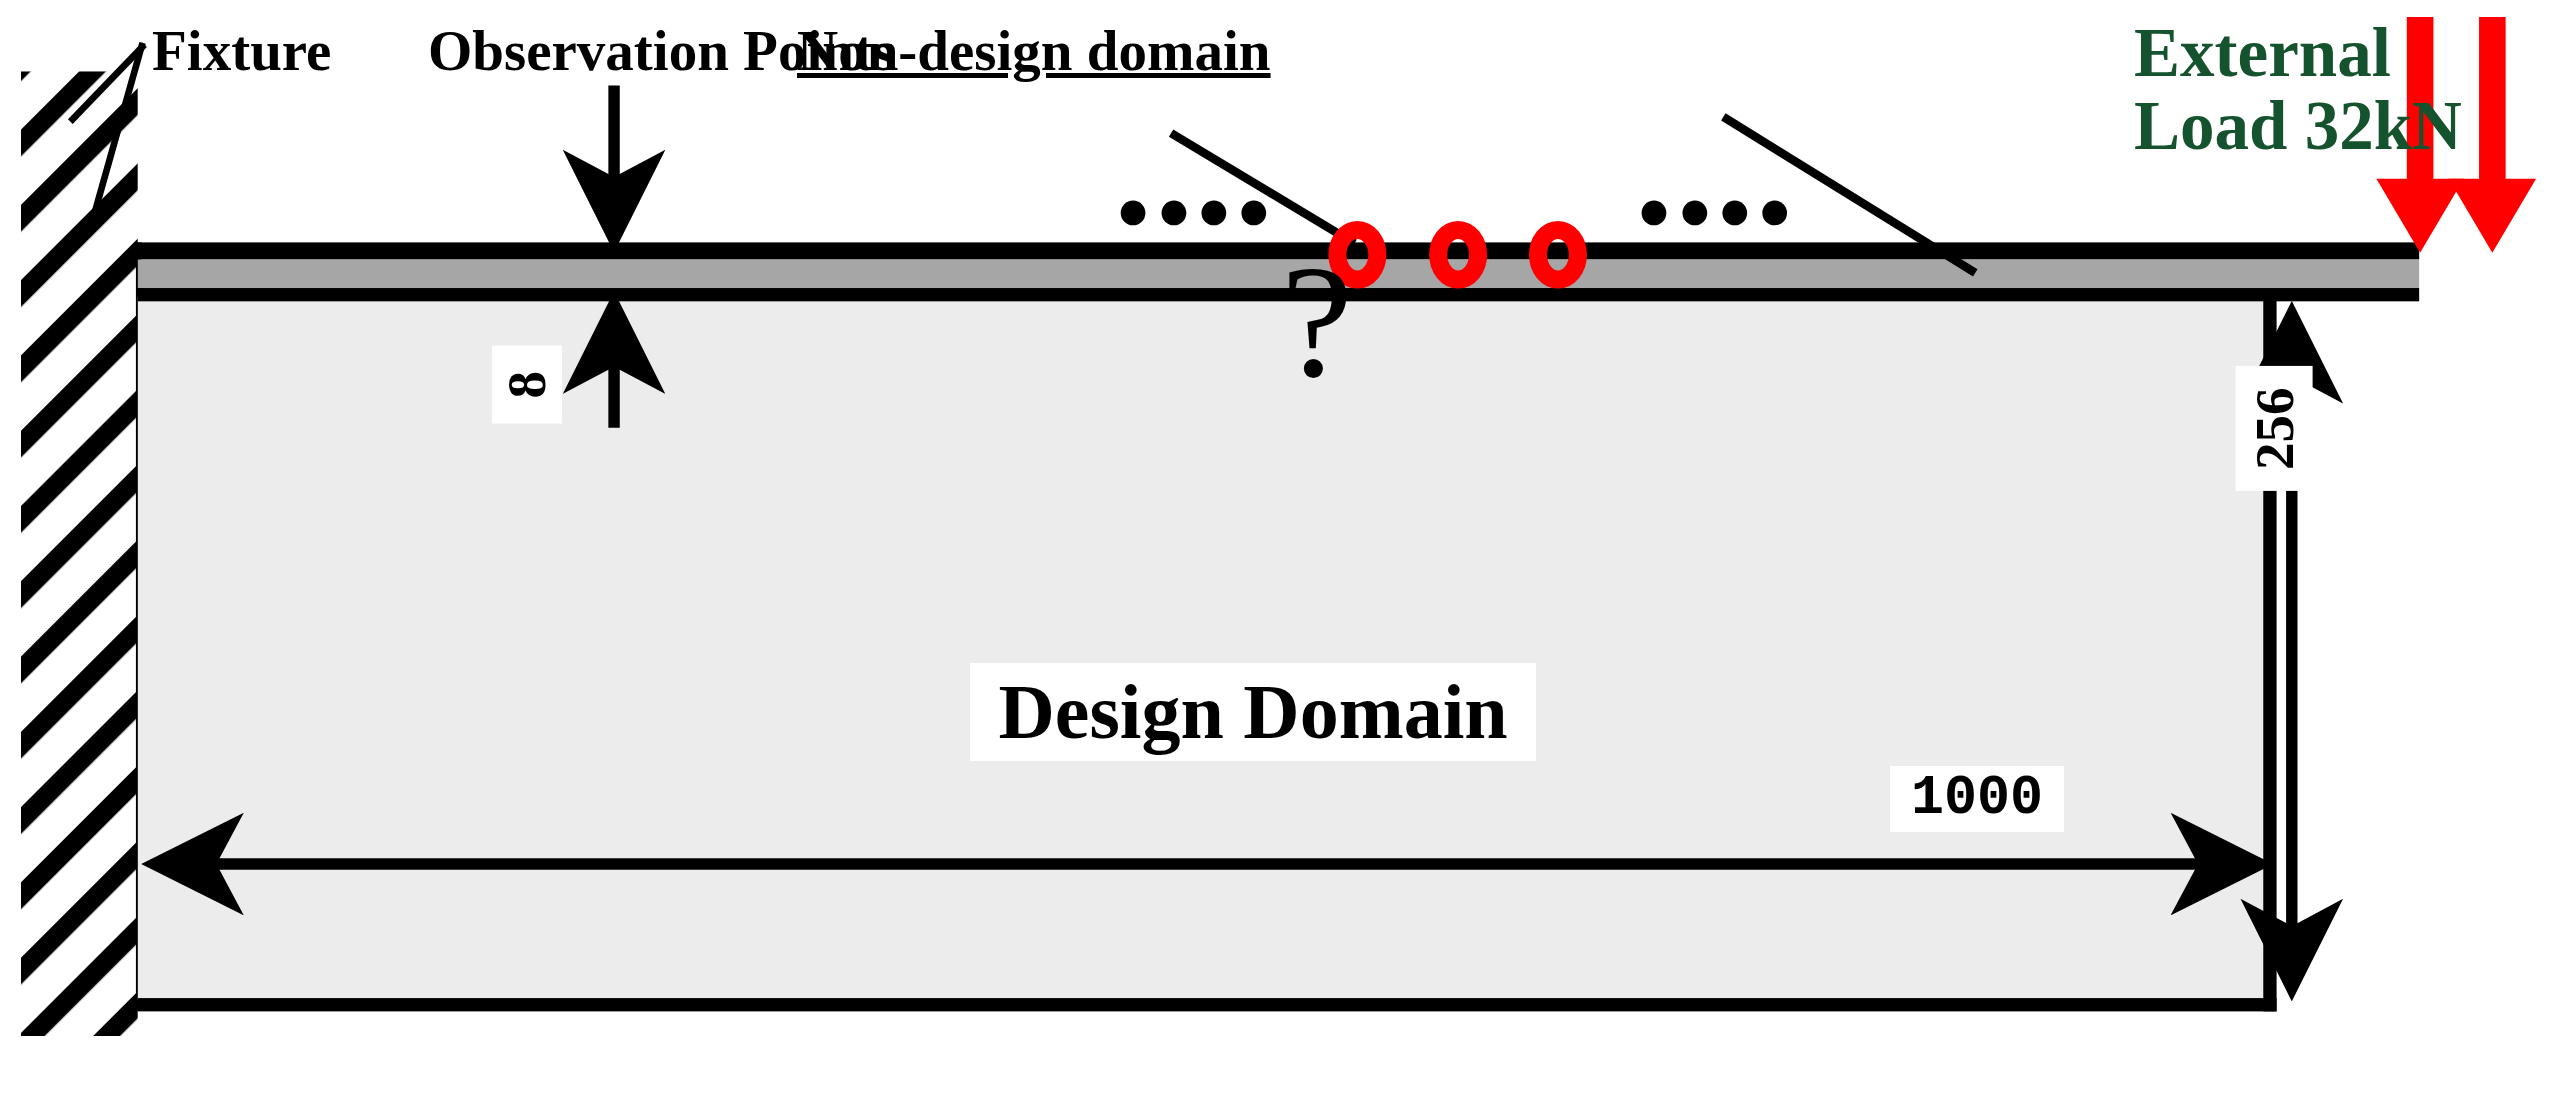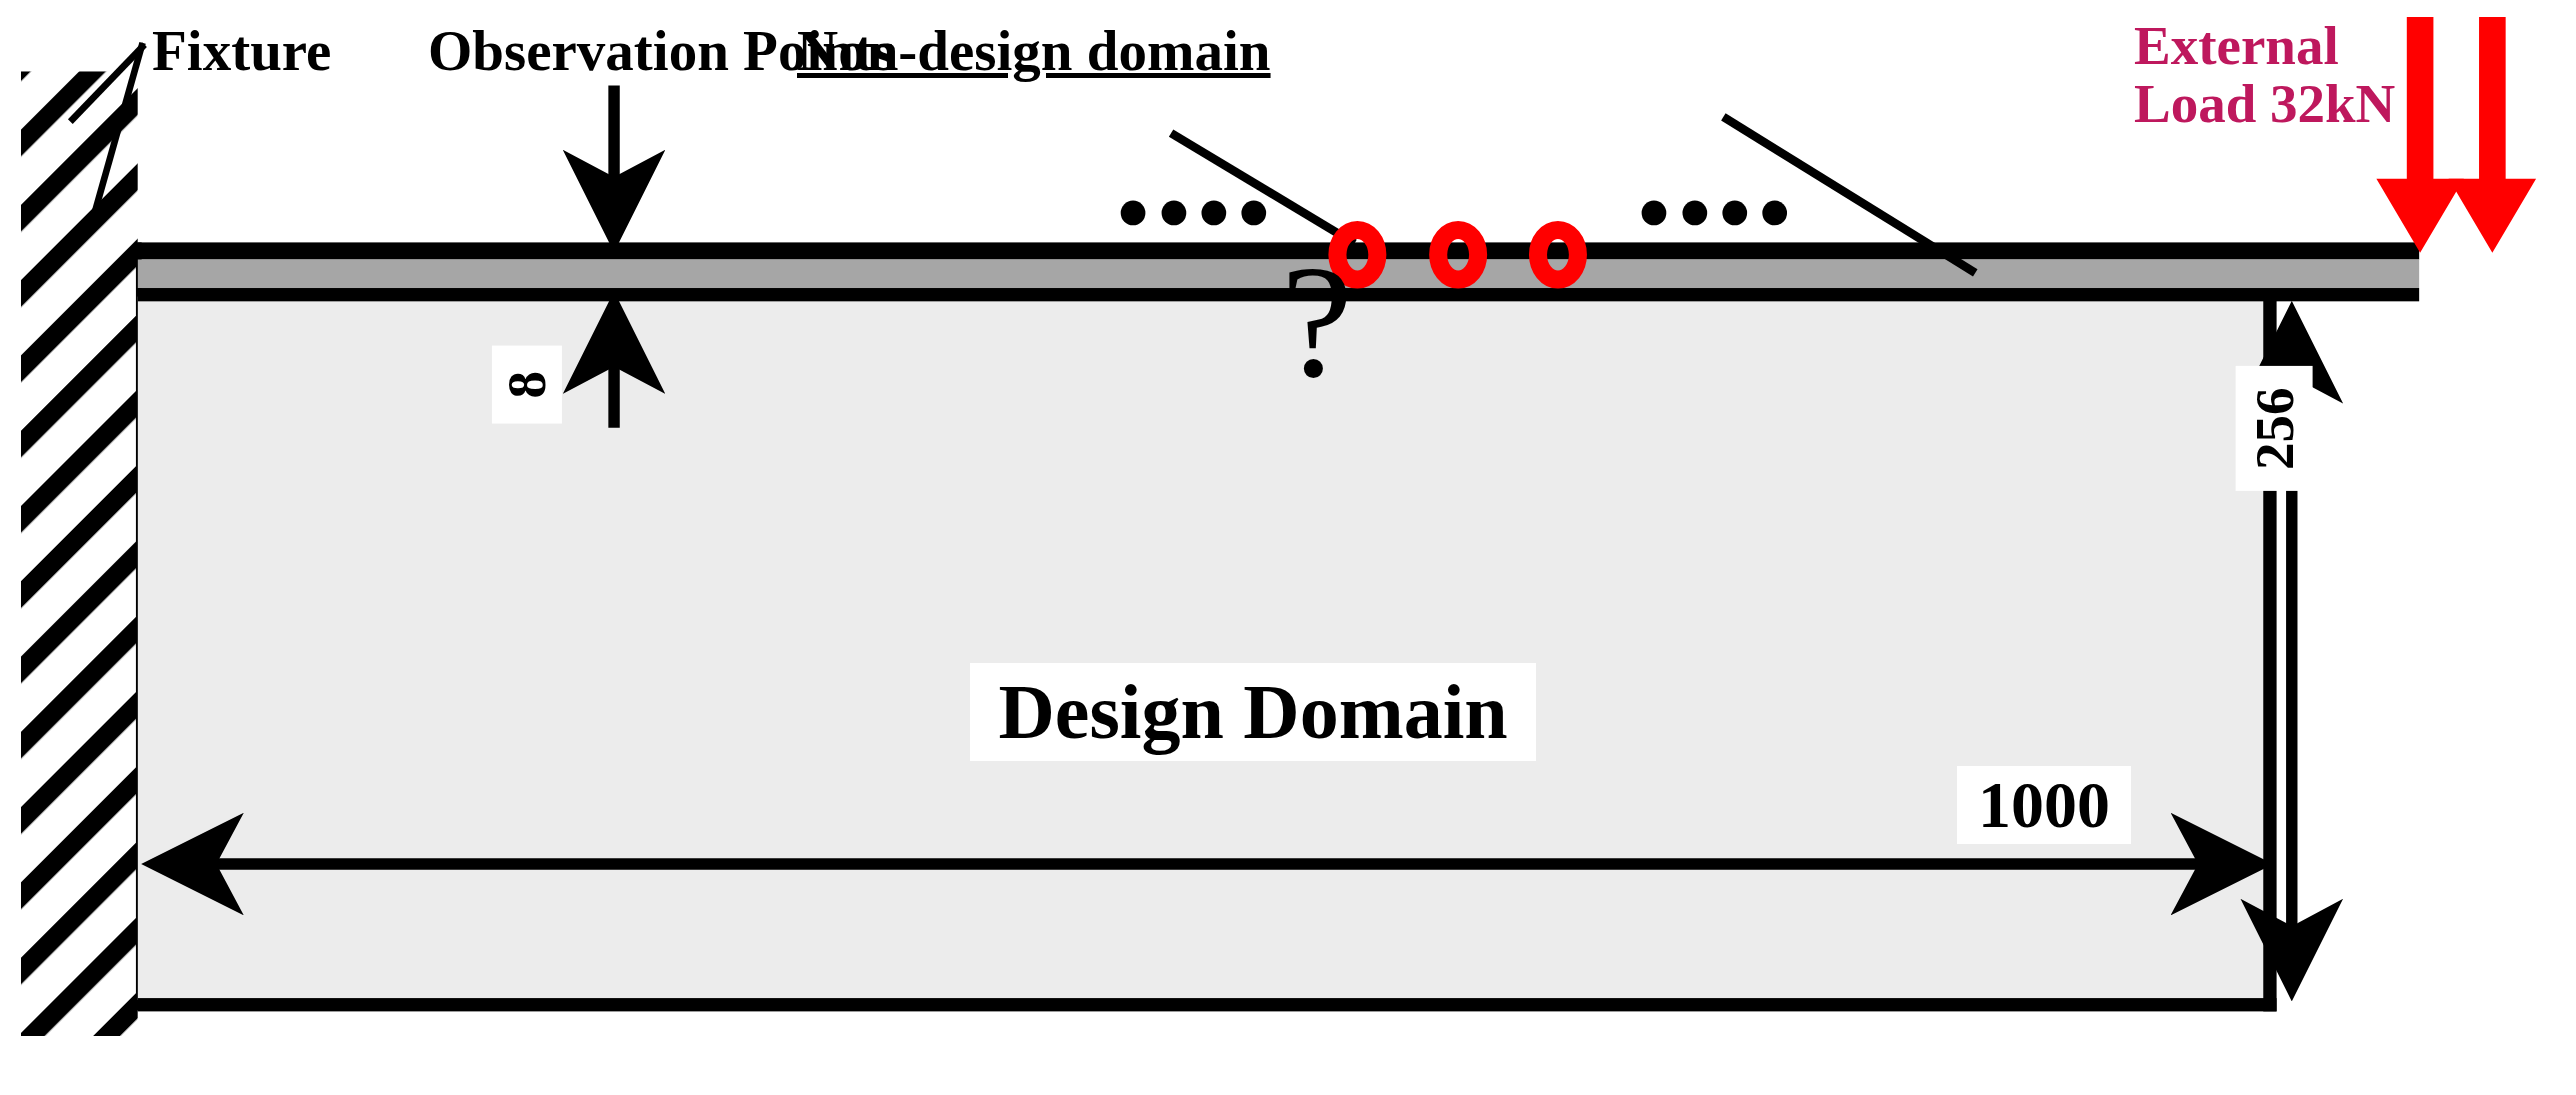--- a/index.html
+++ b/index.html
@@ -29,26 +29,26 @@
     color: #000000;
     white-space: nowrap;
     line-height: 1.06;
   }
   .lbl-boxed {
     background: #ffffff;
   }
   #lbl-fixture      { left: 152px;  top: 21px;  font-size: 57px; }
   #lbl-obs          { left: 428px;  top: 21px;  font-size: 57px; }
   #lbl-nondesign    { left: 797px;  top: 21px;  font-size: 57px; text-decoration: underline; }
-  #lbl-load         { left: 2134px; top: 17px;  font-size: 55px; color: #be185d;
+  #lbl-load         { left: 2134px; top: 17px;  font-size: 69px; color: #14532d;
                       text-align: left; }
   #lbl-qmark        { left: 1281px; top: 236px; font-size: 162px; font-weight: normal;
                       font-family: "Liberation Serif","DejaVu Serif",serif; }
   #lbl-design       { left: 970px; top: 663px; font-size: 78px; padding: 7.6px 28.5px; }
-  #lbl-1000         { left: 1957px; top: 766px; font-size: 66px; padding: 3.8px 21px; }
+  #lbl-1000         { left: 1890px; top: 766px; font-size: 55px; padding: 3.8px 21px; font-family: Liberation Mono, monospace; }
   #lbl-8            { left: 488px;  top: 350px; font-size: 55px; padding: 5.7px 25px;
                       transform: rotate(-90deg); transform-origin: center center; }
   #lbl-256          { left: 2212px; top: 390px; font-size: 55px; padding: 9.5px 21px;
                       transform: rotate(-90deg); transform-origin: center center; }
 </style>
 </head>
 <body>
 
 <div id="stage">
 

